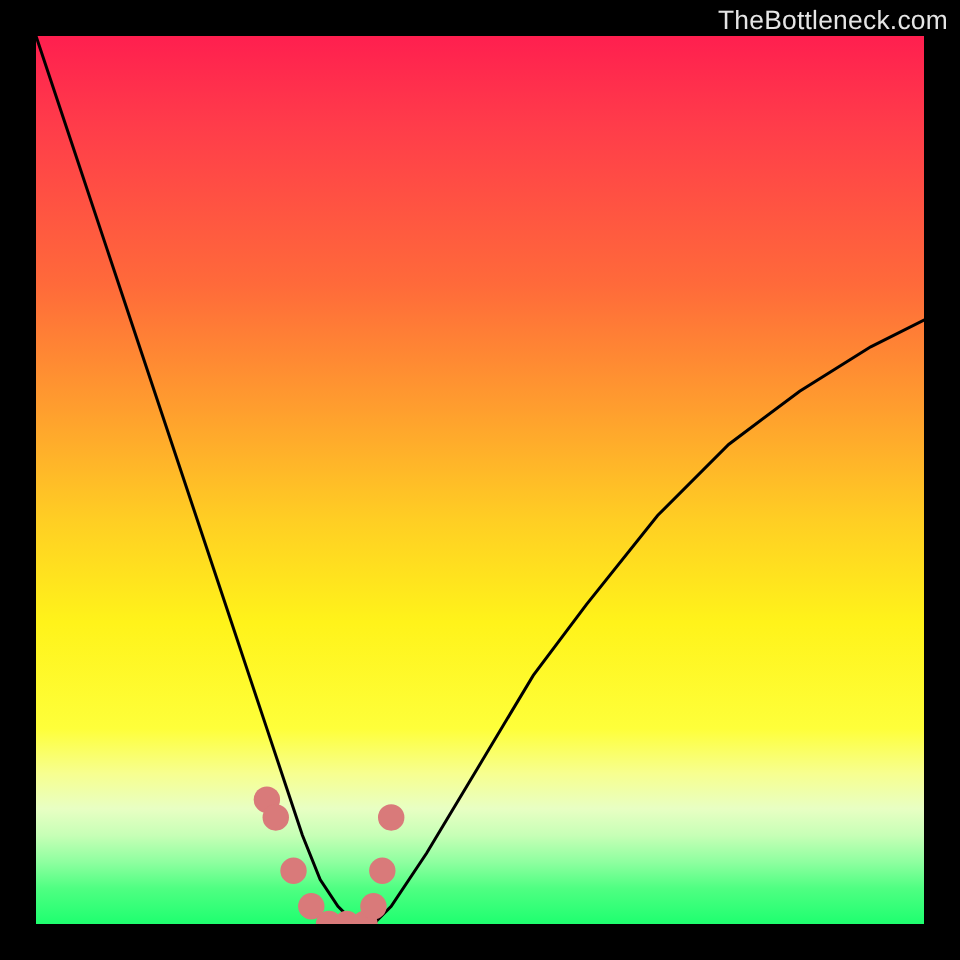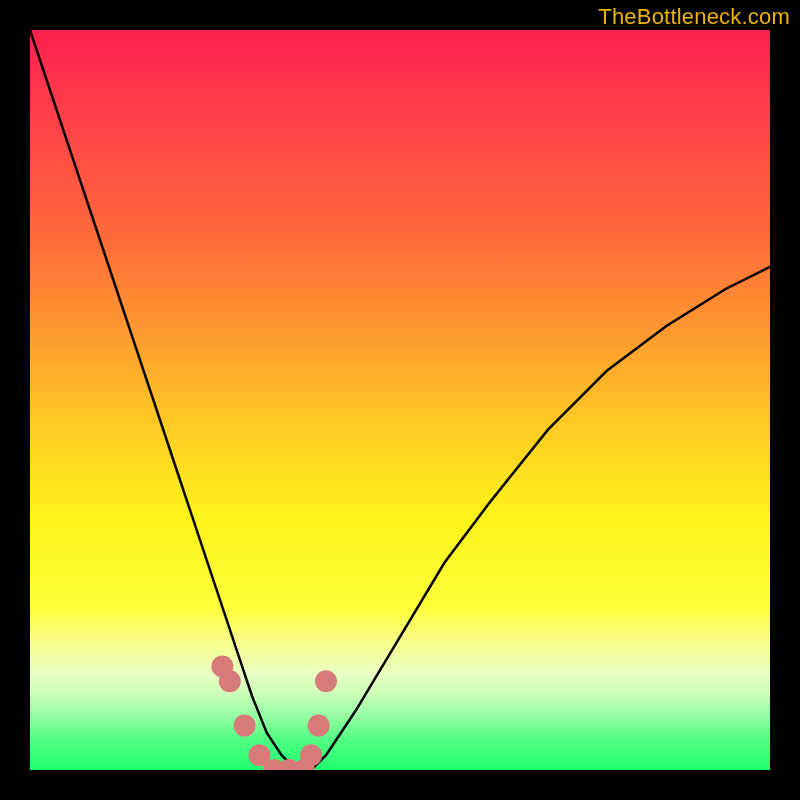--- a/index.html
+++ b/index.html
@@ -46,21 +46,21 @@
     );
   }
   .curve-layer {
     position: absolute;
     inset: 0;
   }
   .watermark {
     position: absolute;
     top: 4px;
     right: 10px;
-    color: #eab308;
+    color: #e5e5e5;
     font-size: 22px;
     letter-spacing: 0.2px;
     user-select: none;
   }
 </style>
 </head>
 <body>
 
 <div class="frame">
 

